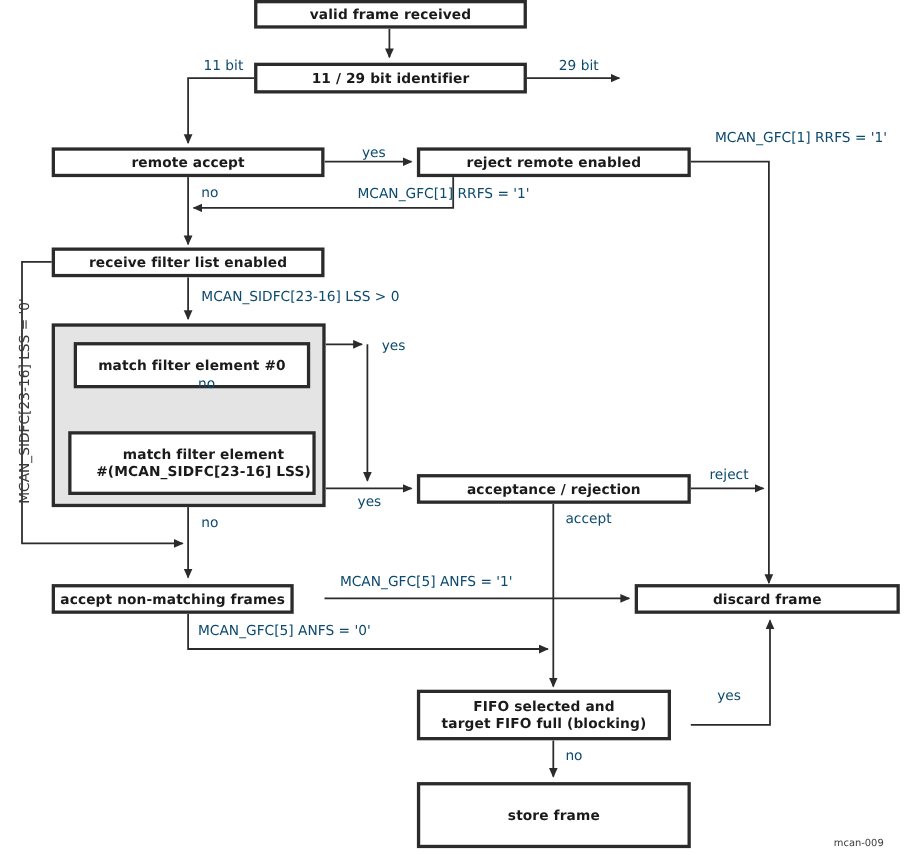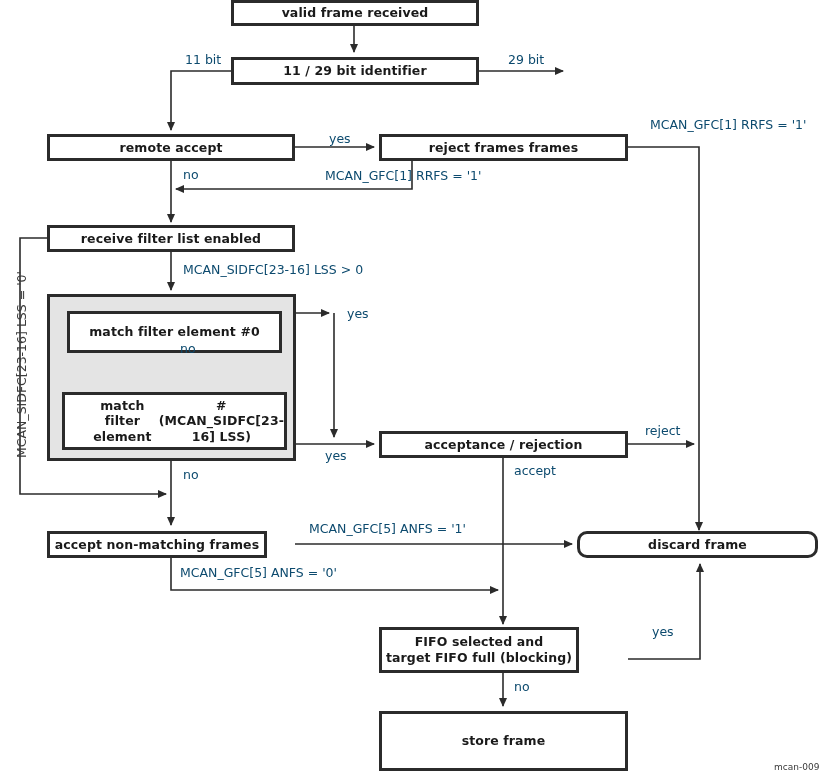--- a/index.html
+++ b/index.html
@@ -127,50 +127,50 @@
 
   <div class="node-box" style="left:231px;top:57px;width:248px;height:28px;">
     <span>11 / 29 bit identifier</span>
   </div>
 
   <div class="node-box" style="left:47px;top:134px;width:248px;height:27px;">
     <span>remote accept</span>
   </div>
 
   <div class="node-box" style="left:379px;top:134px;width:249px;height:27px;">
-    <span>reject frames frames</span>
+    <span>reject remote enabled</span>
   </div>
 
   <div class="node-box" style="left:47px;top:225px;width:248px;height:27px;">
     <span>receive filter list enabled</span>
   </div>
 
   <div class="node-box gray-container" style="left:47px;top:294px;width:249px;height:167px;">
     <div class="node-box" style="left:17px;top:14px;width:215px;height:42px;position:absolute;">
       <span>match filter element #0</span>
     </div>
-    <div class="node-box" style="left:12px;top:95px;width:225px;height:58px;position:absolute;flex-direction:row;padding-left:21px;">
+    <div class="node-box" style="left:12px;top:95px;width:225px;height:58px;position:absolute;flex-direction:column;padding-left:21px;">
       <span class="line2">match filter element</span>
       <span class="line2">#(MCAN_SIDFC[23-16] LSS)</span>
     </div>
   </div>
 
   <div class="node-box" style="left:379px;top:431px;width:249px;height:27px;">
     <span>acceptance / rejection</span>
   </div>
 
   <div class="node-box" style="left:47px;top:531px;width:220px;height:27px;">
     <span>accept non-matching frames</span>
   </div>
 
-  <div class="node-box" style="left:577px;top:531px;width:241px;height:27px;border-radius:10px;">
+  <div class="node-box" style="left:577px;top:531px;width:241px;height:27px;">
     <span>discard frame</span>
   </div>
 
-  <div class="node-box" style="left:379px;top:627px;width:200px;height:46px;flex-direction:column;">
+  <div class="node-box" style="left:379px;top:627px;width:231px;height:46px;flex-direction:column;">
     <span class="line2">FIFO selected and</span>
     <span class="line2">target FIFO full (blocking)</span>
   </div>
 
   <div class="node-box" style="left:379px;top:711px;width:249px;height:60px;">
     <span>store frame</span>
   </div>
 
   <div class="edge-label" style="left:185px;top:52px;">11 bit</div>
   <div class="edge-label" style="left:508px;top:52px;">29 bit</div>
@@ -185,15 +185,15 @@
   <div class="edge-label" style="left:183px;top:467px;">no</div>
   <div class="edge-label" style="left:645px;top:423px;">reject</div>
   <div class="edge-label" style="left:514px;top:463px;">accept</div>
   <div class="edge-label" style="left:309px;top:521px;">MCAN_GFC[5] ANFS = '1'</div>
   <div class="edge-label" style="left:180px;top:565px;">MCAN_GFC[5] ANFS = '0'</div>
   <div class="edge-label" style="left:652px;top:624px;">yes</div>
   <div class="edge-label" style="left:514px;top:679px;">no</div>
 
   <div class="vert-label" style="left:14px;top:458px;">MCAN_SIDFC[23-16] LSS = '0'</div>
 
-  <div class="fig-caption" style="left:774px;top:762px;">mcan-009</div>
+  <div class="fig-caption" style="left:758px;top:762px;">mcan-009</div>
 
 </div>
 
 </body></html>

